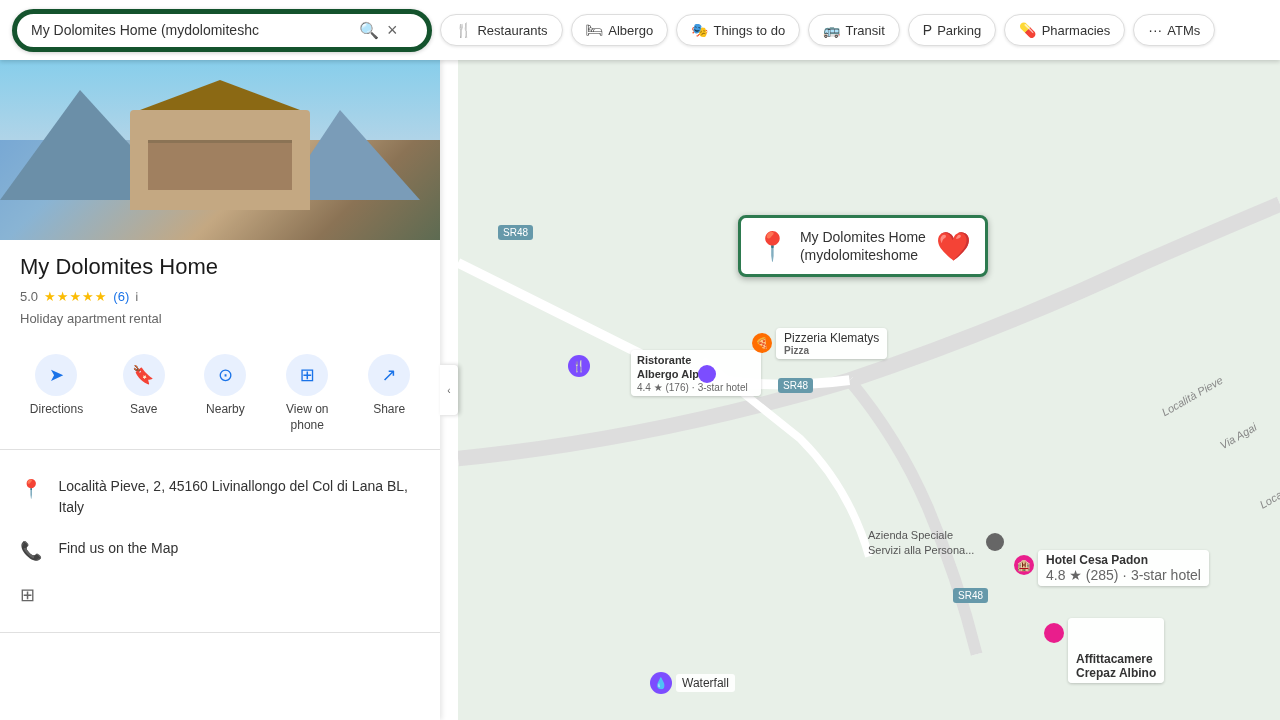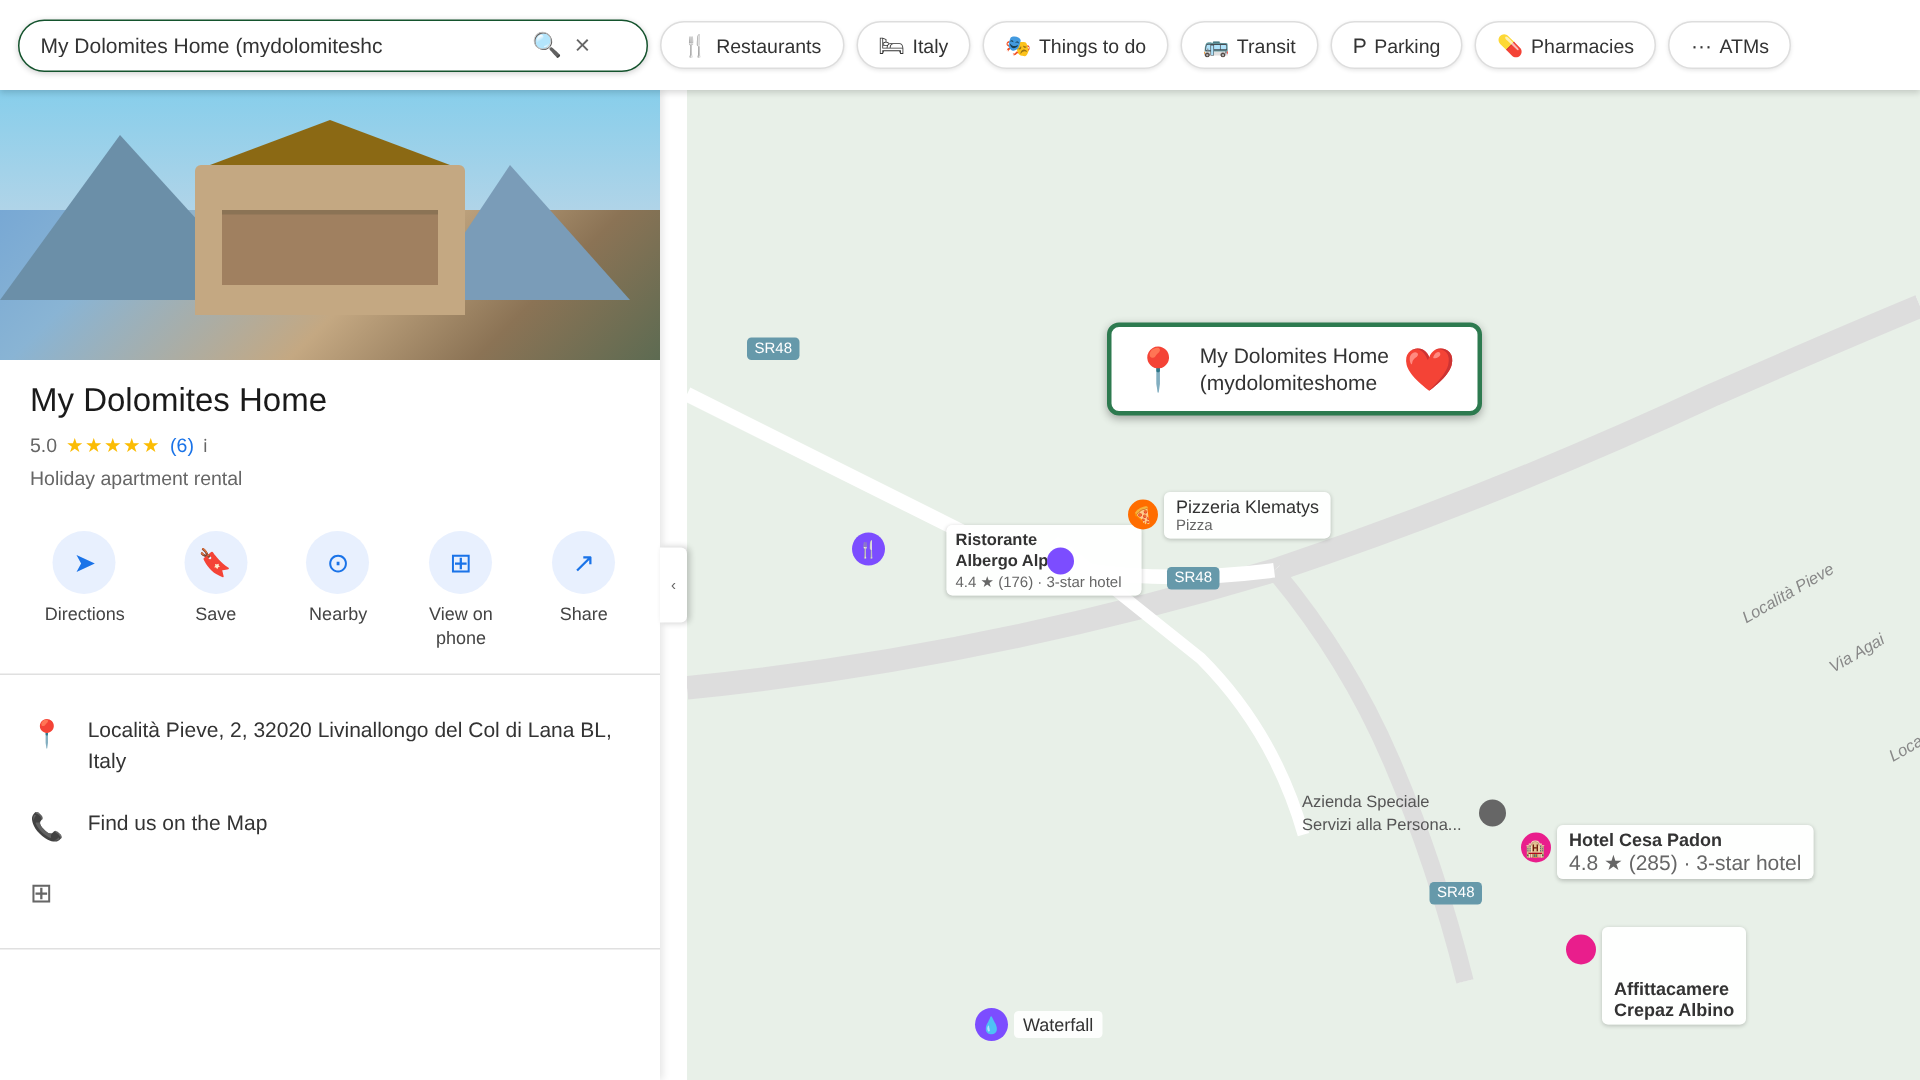--- a/index.html
+++ b/index.html
@@ -14,21 +14,21 @@
       gap: 8px;
       z-index: 10;
       box-shadow: 0 2px 4px rgba(0,0,0,0.15);
       height: 60px;
     }
 
     .search-box {
       display: flex;
       align-items: center;
       background: #fff;
-      border: 1px solid #14532d;
+      border: 5px solid #14532d;
       border-radius: 24px;
       padding: 6px 14px;
       gap: 8px;
       width: 420px;
       box-shadow: 0 1px 4px rgba(0,0,0,0.2);
     }
 
     .search-box input {
       border: none;
       outline: none;
@@ -408,21 +408,21 @@
     <button class="close-btn">×</button>
   </div>
   <div class="category-pills">
 
   <button class="pill">
         <span class="pill-icon">🍴</span>
         <span>Restaurants</span>
       </button>
       <button class="pill">
         <span class="pill-icon">🛏</span>
-        <span>Italy</span>
+        <span>Albergo</span>
       </button>
       <button class="pill">
         <span class="pill-icon">🎭</span>
         <span>Things to do</span>
       </button>
       <button class="pill">
         <span class="pill-icon">🚌</span>
         <span>Transit</span>
       </button>
       <button class="pill">
@@ -484,21 +484,21 @@
       </button>
       <button class="action-btn">
         <div class="action-icon-circle">↗</div>
         <span class="action-label">Share</span>
       </button>
     </div>
 
     <div class="info-section">
       <div class="info-row">
         <span class="info-row-icon">📍</span>
-        <span class="info-row-text">Località Pieve, 2, 32020 Livinallongo del Col di
+        <span class="info-row-text">Località Pieve, 2, 45160 Livinallongo del Col di
 Lana BL, Italy</span>
       </div>
       <div class="info-row">
         <span class="info-row-icon">📞</span>
         <span class="info-row-text bold">Find us on the Map</span>
       </div>
       <div class="info-row">
         <span class="info-row-icon">⊞</span>
       </div>
     </div>
@@ -538,21 +538,21 @@
           <div style="font-size:11px;font-weight:600;color:#333;line-height:1.3;">Ristorante<br>Albergo Alpino</div>
           <div style="font-size:10px;color:#666;">4.4 ★ (176) · 3-star hotel</div>
         </div>
 
         <div class="poi-marker purple" style="position:absolute;left:130px;top:10px;width:18px;height:18px;"></div>
       </div>
 
       <div style="position:absolute; left:318px; top:268px;">
         <div style="background:rgba(255,255,255,0.95);border-radius:4px;padding:3px 8px;box-shadow:0 1px 3px rgba(0,0,0,0.2);">
           <div style="font-size:12px;font-weight:400;color:#333;">Pizzeria Klematys</div>
-          <div style="font-size:10px;color:#666;">Pizza</div>
+          <div style="font-size:10px;color:#666;font-weight:bold;">Pizza</div>
         </div>
         <div class="poi-marker orange" style="position:absolute;left:-24px;top:5px;width:20px;height:20px;">🍕</div>
       </div>
 
       <div style="position:absolute; left:410px; top:468px; font-size:11px; color:#555; line-height:1.4;">
         Azienda Speciale<br>Servizi alla Persona...
         <div class="poi-marker gray" style="position:absolute;right:-30px;top:5px;width:18px;height:18px;"></div>
       </div>
 
       <div style="position:absolute; left:580px; top:490px;">

